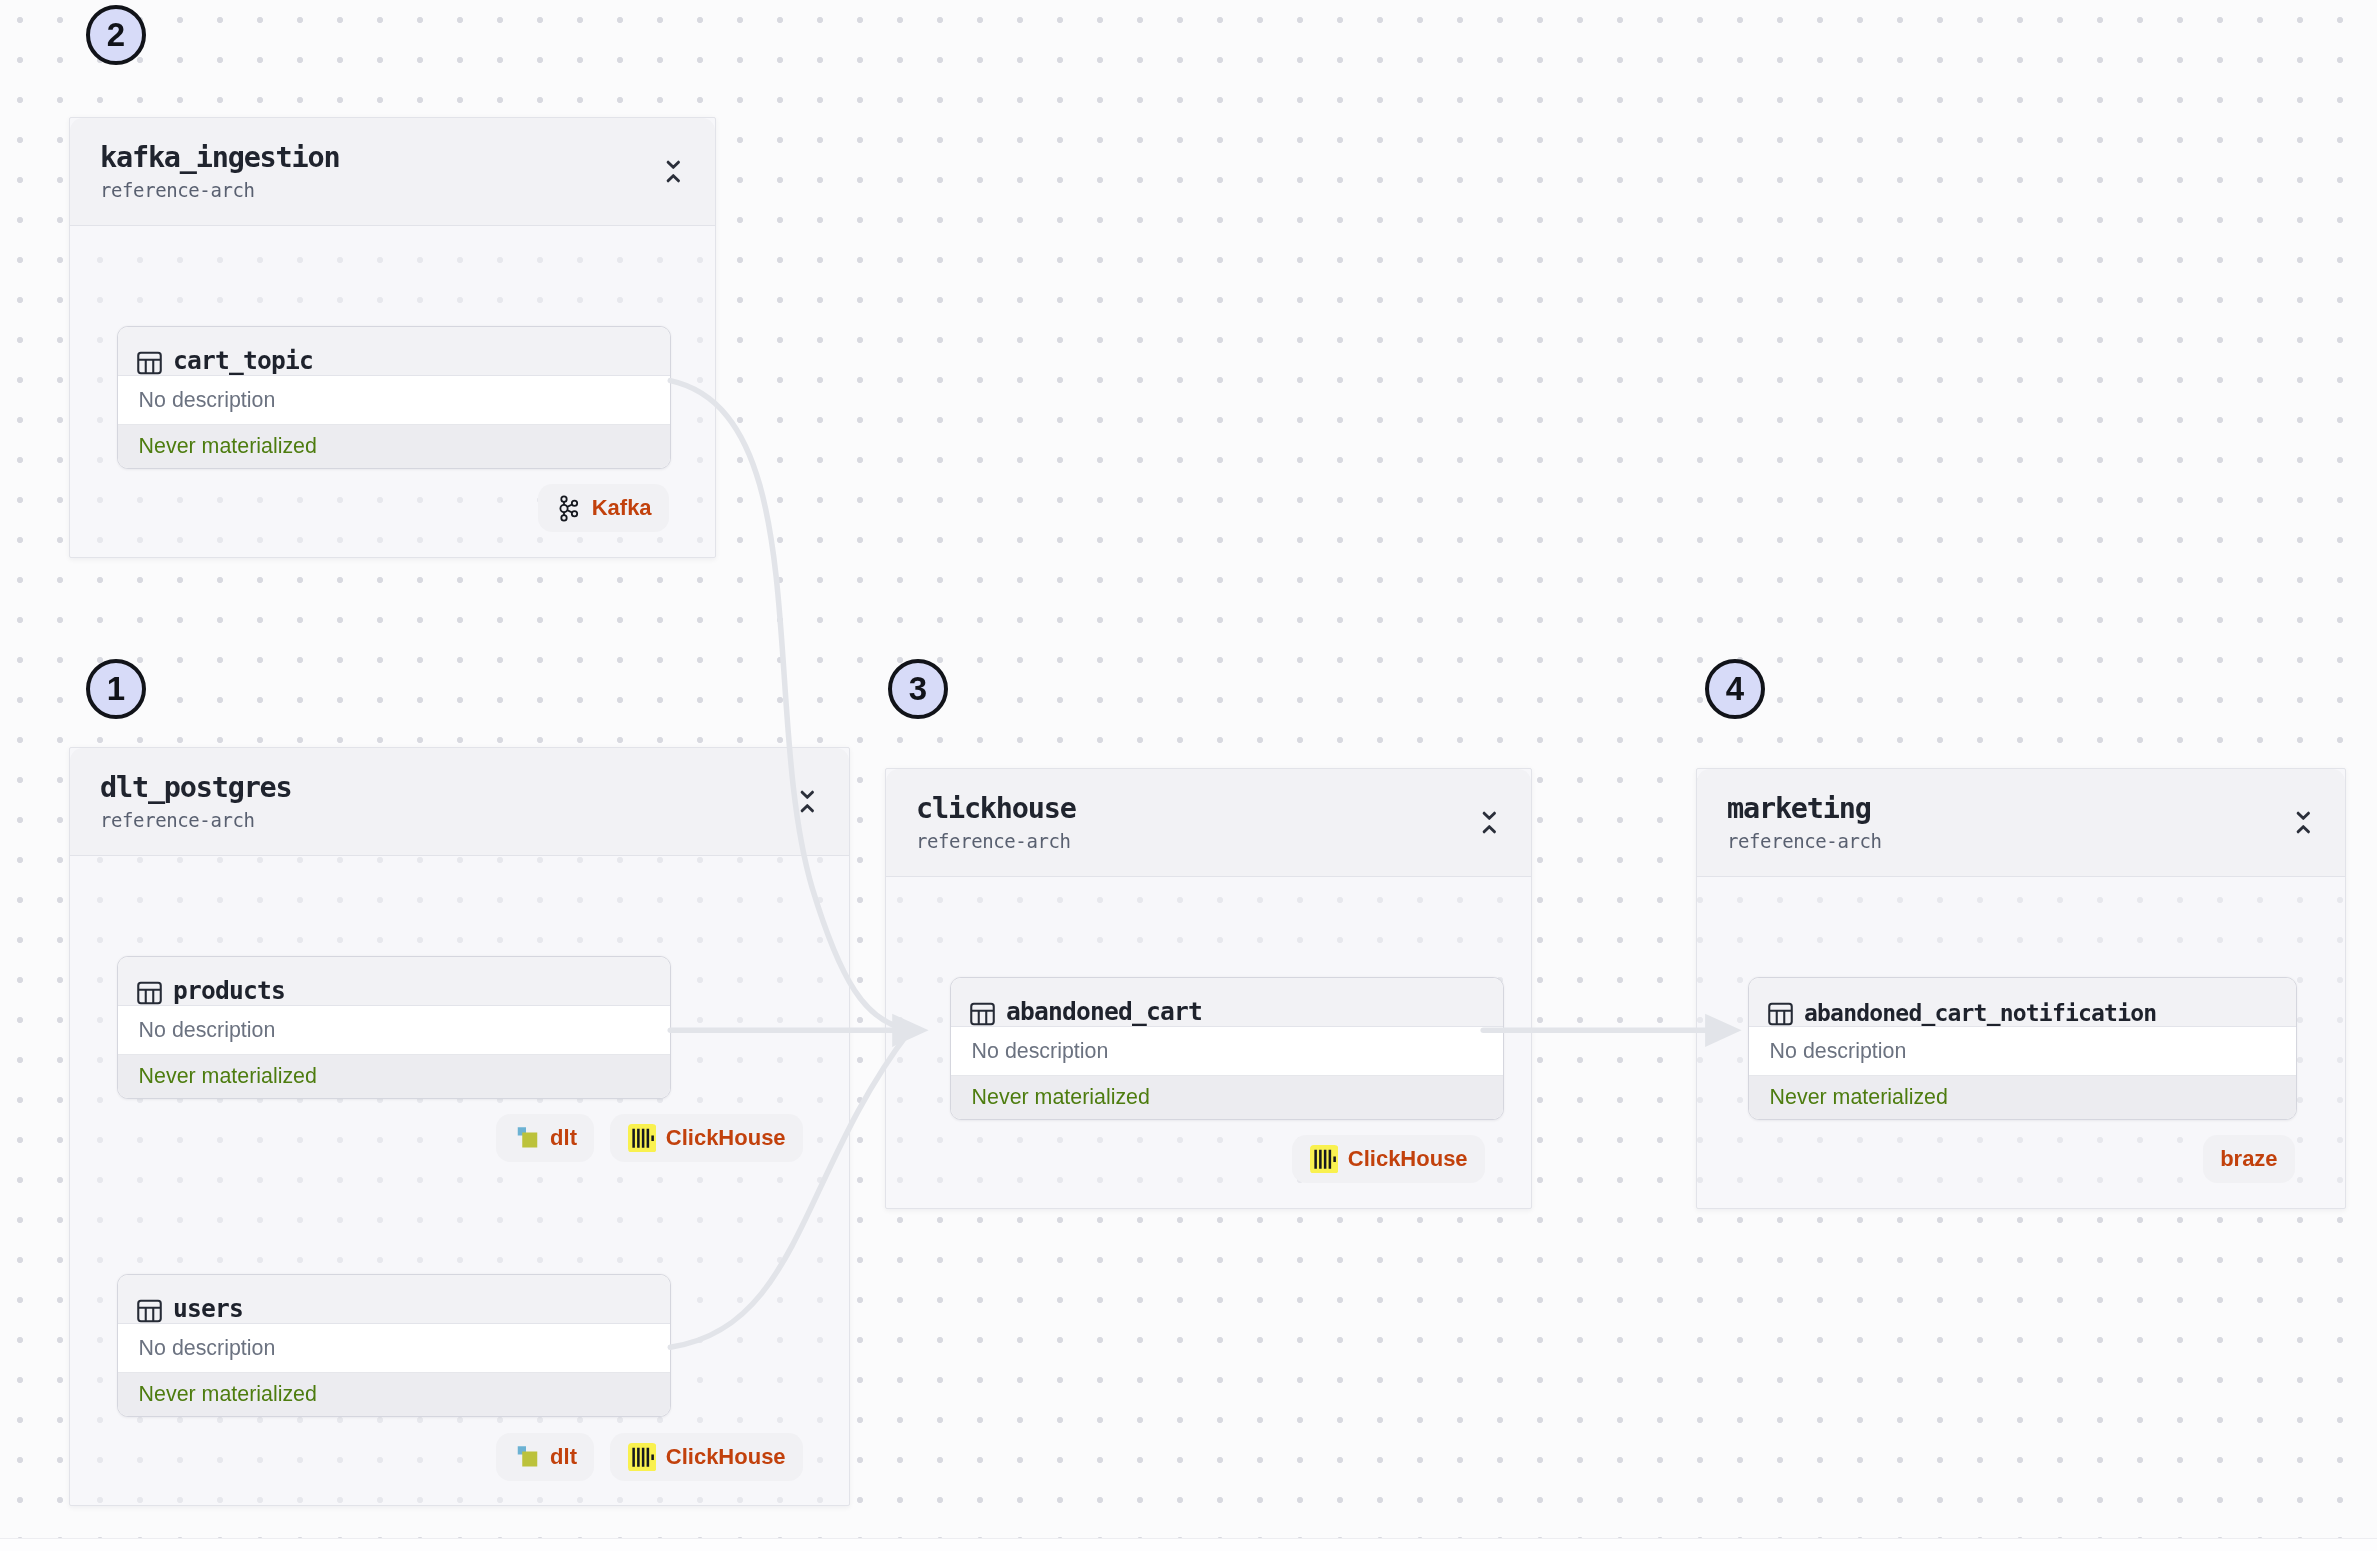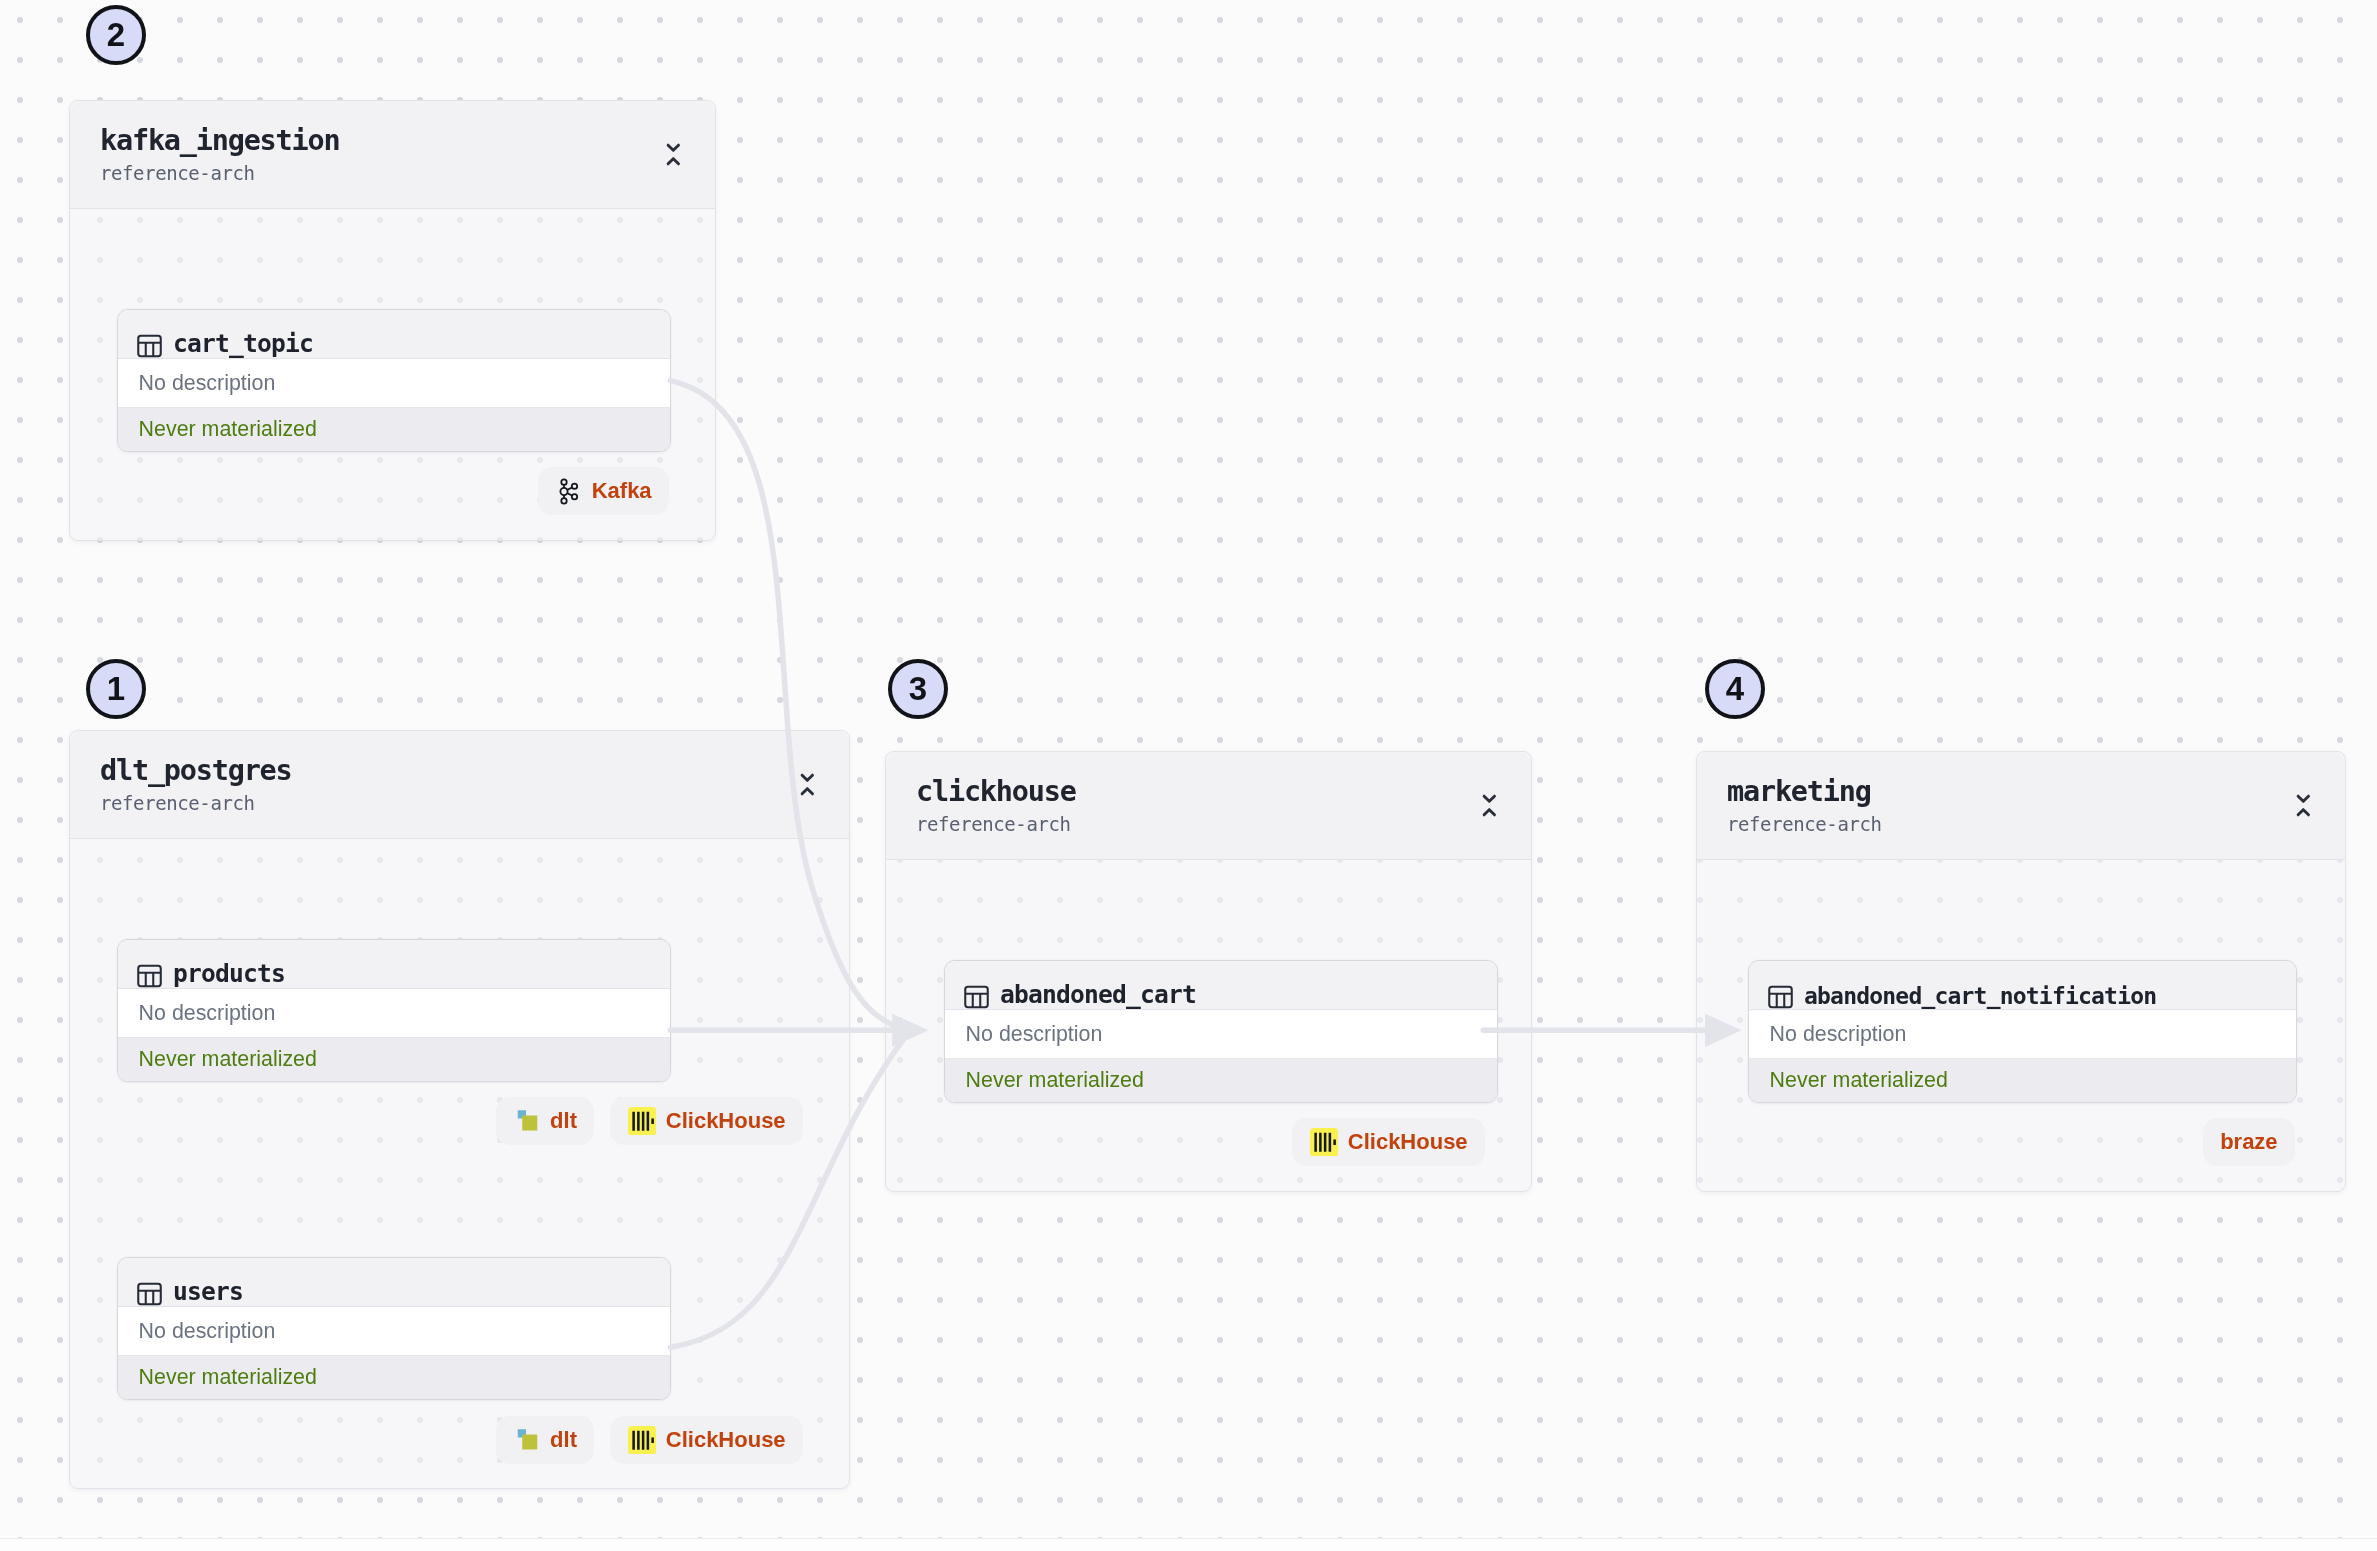--- a/index.html
+++ b/index.html
@@ -9,23 +9,24 @@
     background-image:radial-gradient(circle,#d8d9e0 2.8px,rgba(216,217,224,0) 3.3px);
     background-size:40px 40px;
     font-family:"Liberation Sans",sans-serif;
   }
   .edges{position:absolute;left:0;top:0;z-index:5;pointer-events:none;}
   .edge{stroke:#e2e4e9;stroke-width:7;fill:none;stroke-linecap:round;}
   .arrowhead{fill:#e2e4e9;}
 
   .group{
     position:absolute;z-index:1;box-sizing:border-box;
-    border:1.2px solid #e2e3e9;border-radius:9px;
+    border:1.2px solid #e2e3e9;border-radius:2px;
     background:rgba(244,244,247,0.55);
     box-shadow:0 1.6px 4.8px rgba(20,22,34,0.05);
+    margin-top:17px;
   }
   .group-header{
     height:108px;box-sizing:border-box;background:#f2f2f5;
     border-bottom:1.2px solid #e2e3e9;border-radius:12.7px 12.7px 0 0;
     display:flex;align-items:center;justify-content:space-between;
     padding:0 27px 0 30px;
   }
   .group-title{
     font-family:"DejaVu Sans Mono","Liberation Mono",monospace;
     font-size:28.5px;font-weight:700;color:#20242e;letter-spacing:-1.2px;line-height:1.1;
@@ -235,21 +236,21 @@
         <div class="group-title">clickhouse</div>
         <div class="group-subtitle">reference-arch</div>
       </div>
       <button class="collapse-btn">
         <svg width="20.6" height="27" viewBox="0 0 18 26">
           <path d="M4 4 L9 9 L14 4" fill="none" stroke="#2b2f3a" stroke-width="2.8" stroke-linecap="round" stroke-linejoin="round"></path>
           <path d="M4 22 L9 17 L14 22" fill="none" stroke="#2b2f3a" stroke-width="2.8" stroke-linecap="round" stroke-linejoin="round"></path>
         </svg>
       </button>
     </header>
-    <div class="asset-node" style="left:58px;top:208px">
+    <div class="asset-node" style="left:64px;top:208px">
       <div class="asset-header">
         <svg width="25" height="24" viewBox="0 0 24 22">
           <rect x="1.2" y="1.2" width="21.6" height="19.6" rx="2.5" fill="none" stroke="#262b36" stroke-width="2"></rect>
           <line x1="1.2" y1="7.8" x2="22.8" y2="7.8" stroke="#262b36" stroke-width="2"></line>
           <line x1="8.4" y1="7.8" x2="8.4" y2="20.8" stroke="#262b36" stroke-width="2"></line>
           <line x1="15.6" y1="7.8" x2="15.6" y2="20.8" stroke="#262b36" stroke-width="2"></line>
         </svg>
         <span class="asset-name">abandoned_cart</span>
       </div>
       <div class="asset-desc">No description</div>

